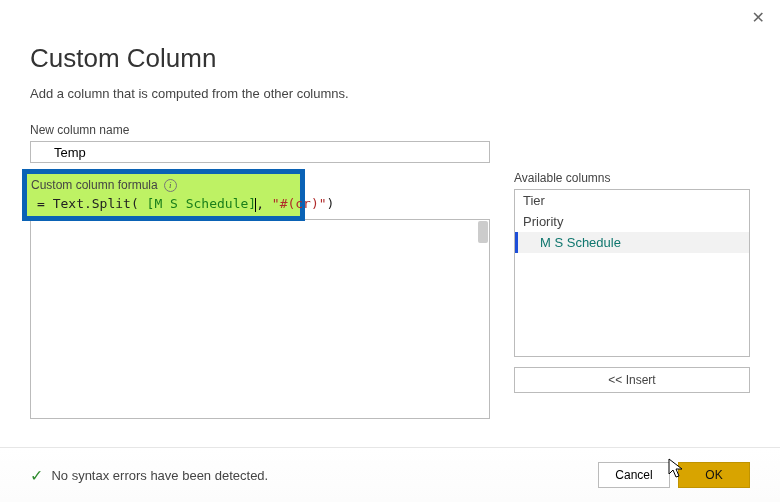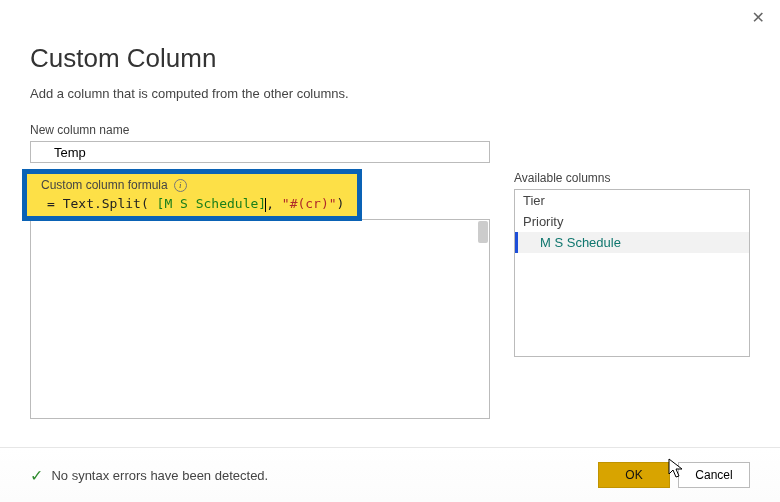--- a/index.html
+++ b/index.html
@@ -14,21 +14,21 @@
 
     .label { font-size: 12px; color: #444; margin-bottom: 4px; display: flex; align-items: center; gap: 6px; }
 
     .name-input { width: 460px; border: 1px solid #bbb; padding: 2px 23px; font-size: 13px; height: 22px; }
     .name-input-wrap { margin-bottom: 8px; }
 
     .columns-row { display: flex; gap: 24px; }
     .left-col { flex: 0 0 460px; }
     .right-col { flex: 1; }
 
-    .highlight-box { border: 5px solid #0a62b5; padding: 4px 6px 2px 14px; margin-top: -2px; margin-left: -8px; background: #fde047; width: 340px; position: relative; z-index: 2; }
+    .highlight-box { border: 5px solid #0a62b5; padding: 4px 6px 2px 4px; margin-top: -2px; margin-left: -8px; background: #bef264; width: 283px; position: relative; z-index: 2; }
     .highlight-box .label { margin-bottom: 2px; }
 
     .formula-area-outer { border: 1px solid #bbb; height: 200px; background: #fff; position: relative; margin-top: -2px; }
     .formula-line { padding: 2px 6px; font-family: Consolas, monospace; font-size: 13px; white-space: pre; }
     .tok-plain { color: #222; }
     .tok-col { color: #1a7f1a; }
     .tok-str { color: #b02a2a; }
     .caret { display: inline-block; width: 1px; height: 14px; background: #000; vertical-align: middle; margin-left: -1px; }
     .scrollbar-thumb { position: absolute; right: 1px; top: 1px; width: 10px; height: 22px; background: #ccc; border-radius: 2px; }
 
@@ -81,31 +81,34 @@
       </div>
     </div>
 
     <div class="right-col">
       <div class="label">Available columns</div>
       <div class="avail-list">
         <div class="avail-item">Tier</div>
         <div class="avail-item">Priority</div>
         <div class="avail-item selected">M S Schedule</div>
       </div>
+      <div class="insert-btn-wrap">
+        <button class="insert-btn">&lt;&lt; Insert</button>
+      </div>
     </div>
   </div>
 </div>
 
 <div class="footer">
   <div class="status">
     <span class="checkmark">✓</span>
     <span>No syntax errors have been detected.</span>
   </div>
   <div class="footer-spacer"></div>
+  <button class="btn">Cancel</button>
   <button class="btn primary">OK</button>
-  <button class="btn">Cancel</button>
 </div>
 
 <div class="cursor">
   <svg viewBox="0 0 18 22">
       <path d="M1 1 L1 16 L5 12 L8 19 L11 18 L8 11 L14 11 Z" fill="#fff" stroke="#000" stroke-width="1"></path>
     </svg>
 </div>
 
 </body></html>

